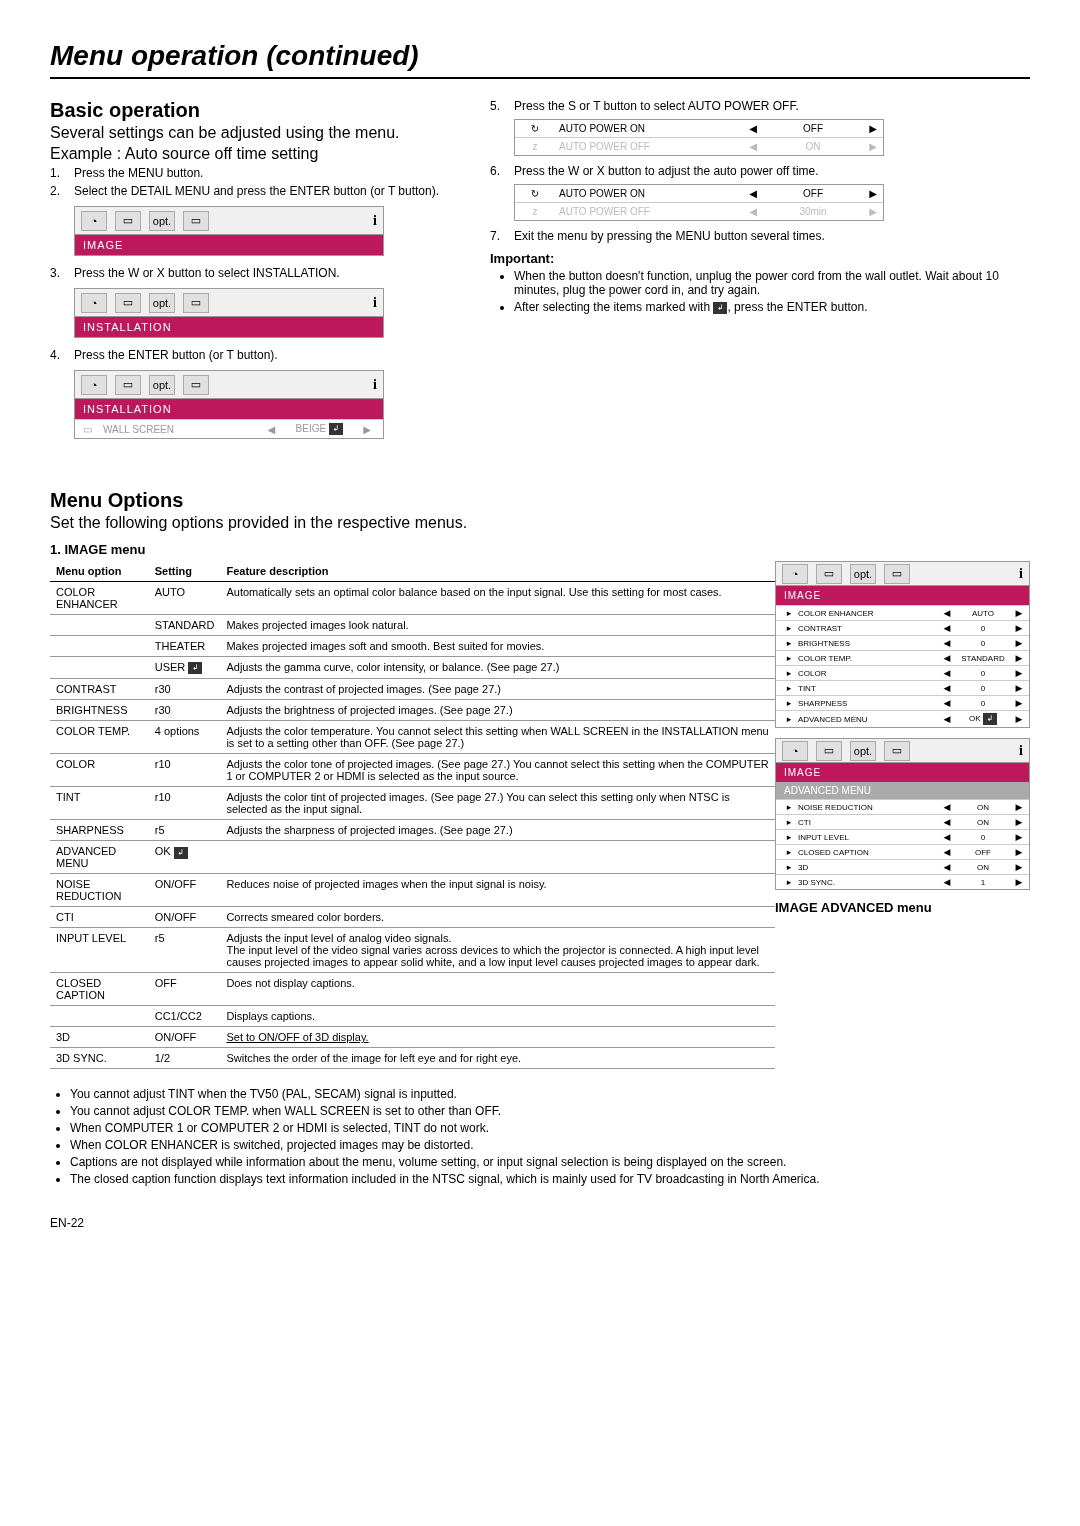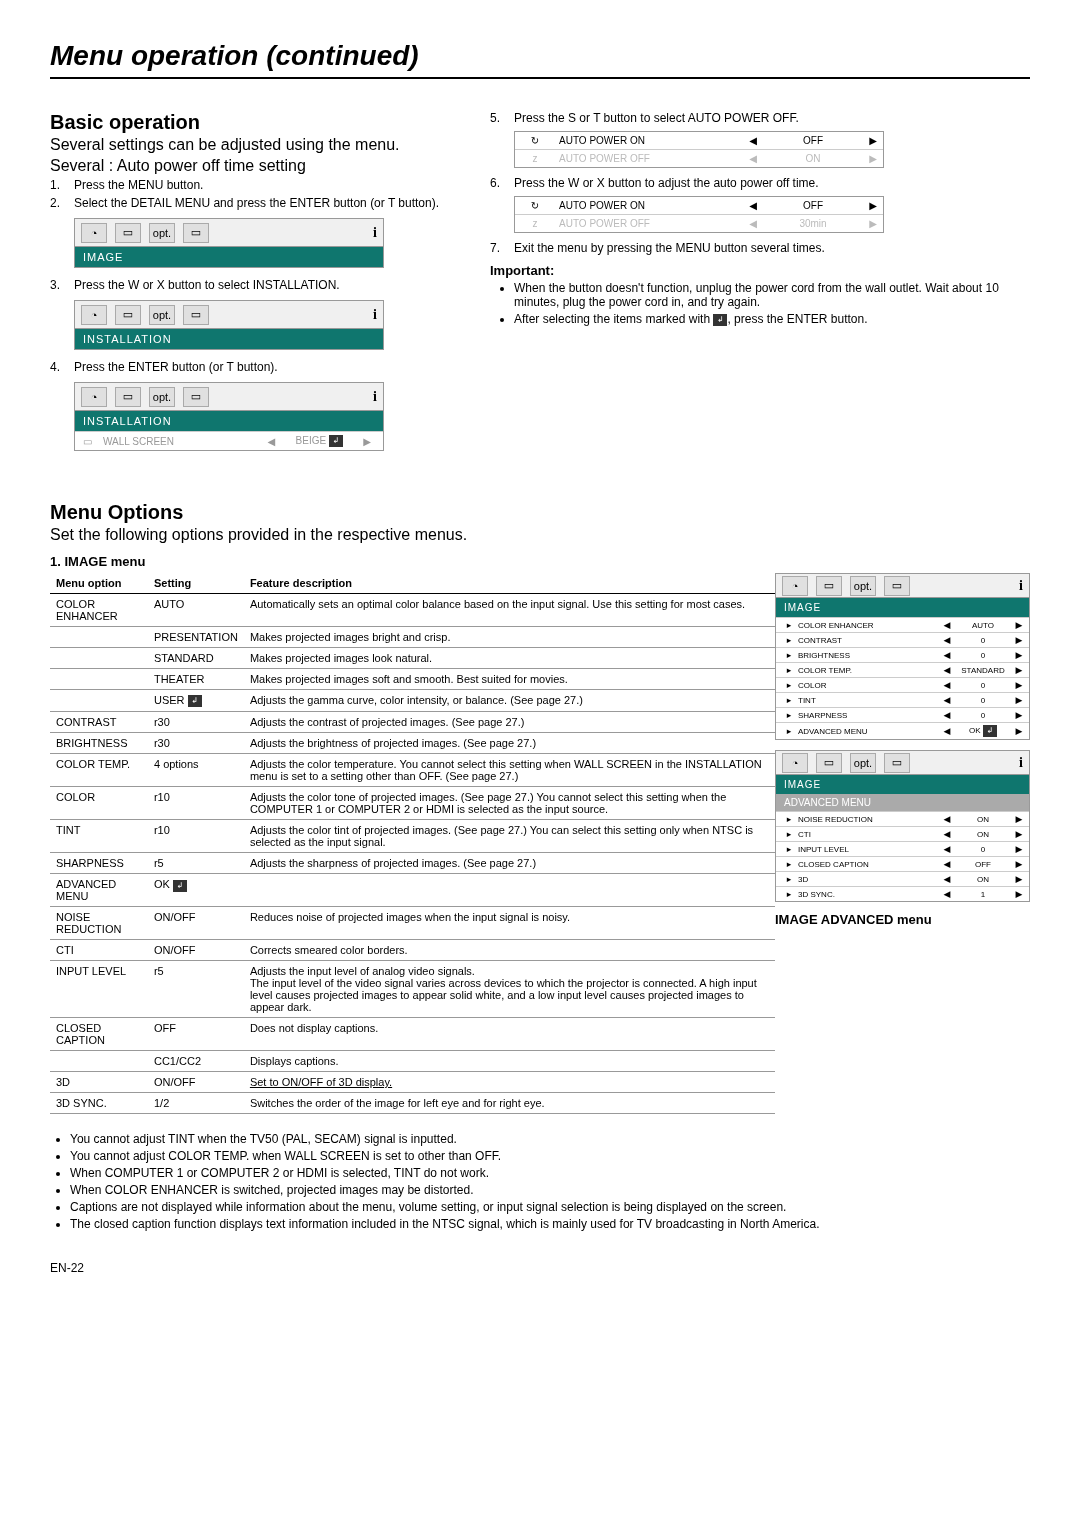--- a/index.html
+++ b/index.html
@@ -1,31 +1,31 @@
 <!DOCTYPE html>
 <html><head>
 <meta charset="utf-8">
 <style>
 *{box-sizing:border-box;margin:0;padding:0}
 body{font-family:Arial,Helvetica,sans-serif;background:#fff;color:#000;padding:40px 50px;width:1080px}
-.page-title{font-size:28px;font-weight:bold;font-style:italic;border-bottom:2px solid #000;padding-bottom:5px;margin-bottom:32px}
+.page-title{font-size:28px;font-weight:bold;font-style:italic;border-bottom:2px solid #000;padding-bottom:5px;margin-bottom:20px}
 .two-col{display:flex;gap:30px}
 .col-left{flex:0 0 410px}
 .col-right{flex:1}
 .h2{font-size:20px;font-weight:bold;margin-bottom:2px}
 .intro{font-size:16px;margin-bottom:3px}
 .steps{font-size:12px}
 .step{display:flex;margin-bottom:4px}
 .step .num{width:24px;flex-shrink:0}
 .step .txt{flex:1}
 .menu-box{border:1px solid #999;margin:8px 0 10px 24px;width:310px;font-size:10px}
 .menu-tabs{display:flex;background:#f0f0f0;border-bottom:1px solid #999;height:28px;align-items:center;padding:0 6px;gap:8px}
 .tab-icon{width:26px;height:20px;background:#e0e0e0;border:1px solid #aaa;display:flex;align-items:center;justify-content:center;font-size:11px}
 .info-icon{margin-left:auto;font-weight:bold;font-family:serif;font-size:14px}
-.menu-label{background:#0f766e;color:#fff;padding:4px 8px;font-size:11px;letter-spacing:1px}
+.menu-label{background:#be185d;color:#fff;padding:4px 8px;font-size:11px;letter-spacing:1px}
 .menu-row{display:flex;align-items:center;padding:3px 8px;border-top:1px solid #ccc;font-size:10px;color:#999}
 .menu-row .icon{width:20px}
 .menu-row .nm{flex:1}
 .menu-row .arr{padding:0 4px}
 .menu-row .val{width:80px;text-align:center}
 .imp{font-size:13px;font-weight:bold;margin-top:8px}
 .bullets{font-size:12px;padding-left:12px;margin-top:3px}
 .bullets li{list-style:disc;margin-left:12px;margin-bottom:3px}
 .setting-box{border:1px solid #999;margin:6px 0 8px 24px;width:370px;font-size:10px}
 .setting-row{display:flex;align-items:center;border-bottom:1px solid #ccc}
@@ -60,21 +60,21 @@
 </style>
 </head>
 <body>
 
 <div class="page-title">Menu operation (continued)</div>
 
 <div class="two-col">
   <div class="col-left">
     <div class="h2">Basic operation</div>
     <div class="intro">Several settings can be adjusted using the menu.</div>
-    <div class="intro">Several : Auto power off time setting</div>
+    <div class="intro">Example : Auto source off time setting</div>
     <div class="steps">
       <div class="step">
           <span class="num">1.</span>
           <span class="txt">Press the MENU button.</span>
         </div>
       <div class="step">
           <span class="num">2.</span>
           <span class="txt">Select the DETAIL MENU and press the ENTER button  (or  T  button).</span>
         </div>
     </div>
@@ -211,25 +211,20 @@
           <th>Menu option</th>
           <th>Setting</th>
           <th>Feature description</th>
         </tr>
           </thead>
         <tbody id="opts-body">
             <tr>
               <td>COLOR ENHANCER</td>
               <td>AUTO</td>
               <td style="white-space: pre-line;">Automatically sets an optimal color balance based on the input signal. Use this setting for most cases.</td>
-            </tr>
-            <tr>
-              <td></td>
-              <td>PRESENTATION</td>
-              <td style="white-space: pre-line;">Makes projected images bright and crisp.</td>
             </tr>
             <tr>
               <td></td>
               <td>STANDARD</td>
               <td style="white-space: pre-line;">Makes projected images look natural.</td>
             </tr>
             <tr>
               <td></td>
               <td>THEATER</td>
               <td style="white-space: pre-line;">Makes projected images soft and smooth. Best suited for movies.</td>

